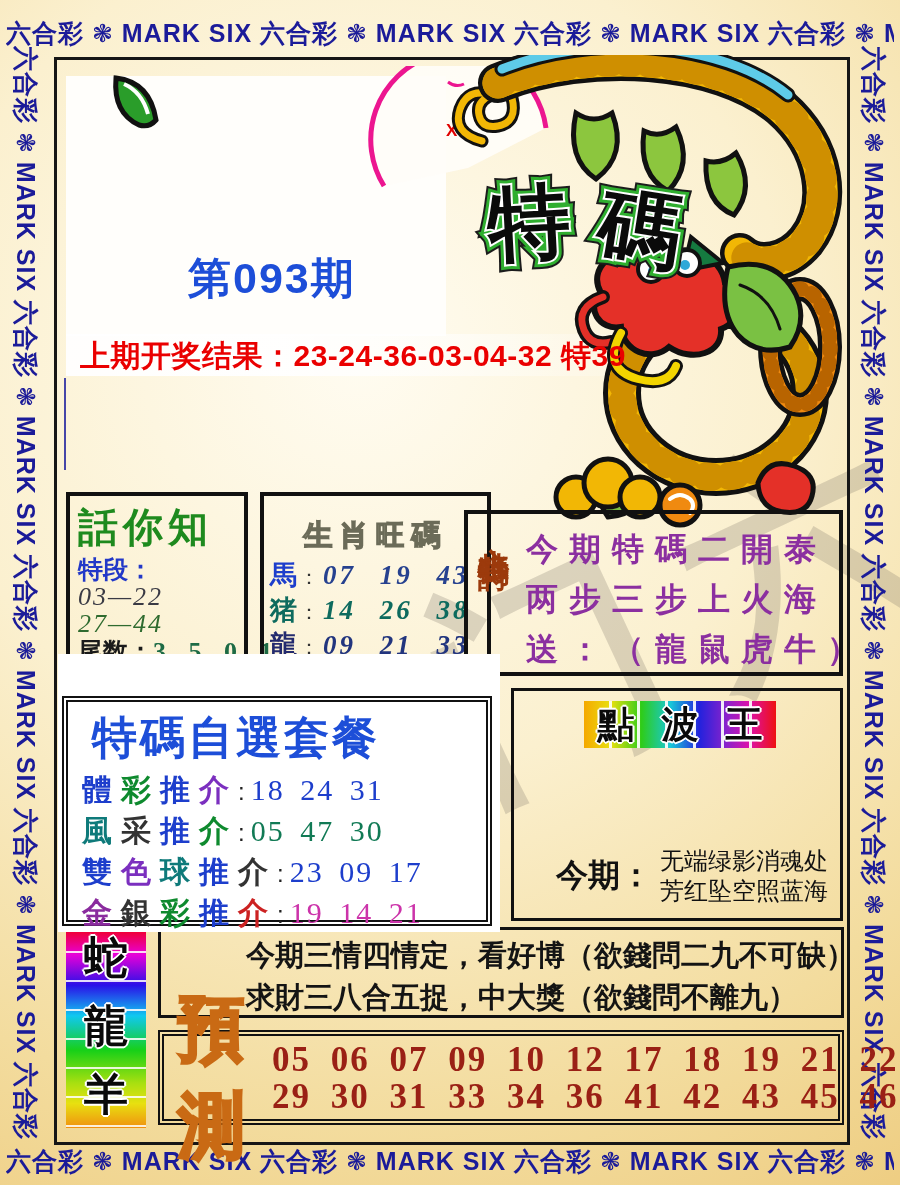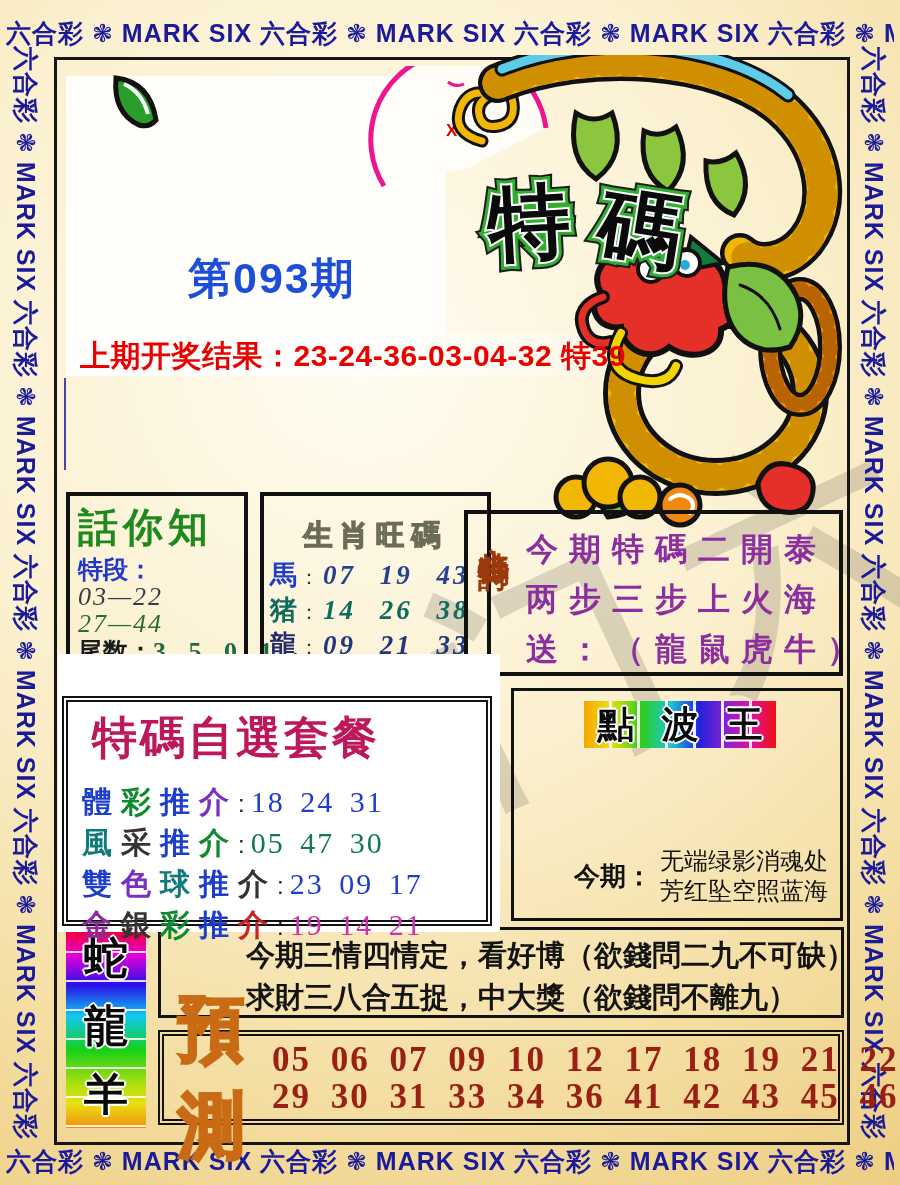--- a/index.html
+++ b/index.html
@@ -69,37 +69,37 @@
   
   .poem-box{left:464px;top:510px;width:379px;height:166px;overflow:visible;}
   .poem-title{position:absolute;left:4px;top:8px;writing-mode:vertical-rl;font-size:31px;font-weight:900;
     color:#9c3a0c;letter-spacing:3px;height:200px;font-family:"Liberation Serif","DejaVu Serif",serif;z-index:9;}
   .poem-lines{position:absolute;left:58px;top:10px;}
   .poem-line{font-size:32px;letter-spacing:11px;line-height:50px;color:#8b2fa0;font-weight:600;
     font-family:"Liberation Serif","DejaVu Serif",serif;white-space:nowrap;}
   
   .combo-white{left:58px;top:654px;width:442px;height:278px;background:#fff;z-index:9;}
   .combo-box{left:62px;top:696px;width:430px;height:230px;border:6px double #111;background:#fff;z-index:10;box-sizing:border-box;}
-  .combo-title{margin:6px 0 16px 24px;font-size:45px;font-weight:900;color:#be185d;letter-spacing:3px;
+  .combo-title{margin:6px 0 4px 24px;font-size:45px;font-weight:900;color:#1d4ed8;letter-spacing:3px;
     font-family:"Liberation Serif","DejaVu Serif",serif;}
   .combo-row{margin-left:14px;line-height:36px;white-space:nowrap;}
   .combo-ch{font-size:30px;font-weight:900;margin-right:9px;}
   .combo-colon{font-size:24px;color:#222;margin-right:6px;}
   .combo-nums{font-size:30px;letter-spacing:2px;word-spacing:6px;font-family:"Liberation Serif","DejaVu Serif",serif;}
   
   .wave-box{left:511px;top:688px;width:332px;height:233px;border:3px solid #111;z-index:8;box-sizing:border-box;}
   .wave-banner{position:absolute;left:70px;top:10px;width:192px;height:47px;display:flex;justify-content:space-around;align-items:center;
     background:linear-gradient(90deg,#f5a800 0%,#e8e010 14%,#2ecc1a 30%,#19c8d8 45%,#2222dd 60%,#8822cc 74%,#dd11aa 86%,#ee1111 100%);}
   .wave-banner::after{content:"";position:absolute;inset:0;
     background:repeating-linear-gradient(90deg,transparent 0 25px,rgba(255,255,255,.9) 25px 28px);}
   .wave-ch{position:relative;z-index:1;font-size:37px;font-weight:900;color:#0a0a0a;
     font-family:"Liberation Serif","DejaVu Serif",serif;
     text-shadow:-2px 0 0 #fff,2px 0 0 #fff,0 -2px 0 #fff,0 2px 0 #fff,-1px -1px 0 #fff,1px 1px 0 #fff,1px -1px 0 #fff,-1px 1px 0 #fff;}
   .wave-note{position:absolute;right:12px;bottom:12px;display:flex;align-items:center;gap:8px;}
-  .wave-note-label{font-size:26px;color:#111;font-weight:600;}
+  .wave-note-label{font-size:32px;color:#111;font-weight:600;}
   .wave-note-line{font-size:24px;color:#111;line-height:30px;white-space:nowrap;font-family:"Liberation Serif","DejaVu Serif",serif;}
   
   .strip{left:66px;top:924px;width:80px;height:204px;z-index:8;display:flex;flex-direction:column;justify-content:space-around;align-items:center;
     background:
      repeating-linear-gradient(180deg,transparent 0 27px,rgba(255,255,255,.85) 27px 29px),
      linear-gradient(180deg,#f20000 0%,#e800d8 15%,#2a10e8 30%,#10c8f0 45%,#18d018 62%,#a8e010 78%,#e8e010 88%,#f09010 100%);}
   .strip-ch{font-size:44px;font-weight:900;color:#0a0a0a;font-family:"Liberation Serif","DejaVu Serif",serif;
     text-shadow:-2px 0 0 #fff,2px 0 0 #fff,0 -2px 0 #fff,0 2px 0 #fff,-1px -1px 0 #fff,1px 1px 0 #fff,1px -1px 0 #fff,-1px 1px 0 #fff;}
   
   .couplet-box{left:158px;top:927px;width:686px;height:91px;border:3px solid #111;z-index:8;box-sizing:border-box;padding:4px 0 0 45px;}

